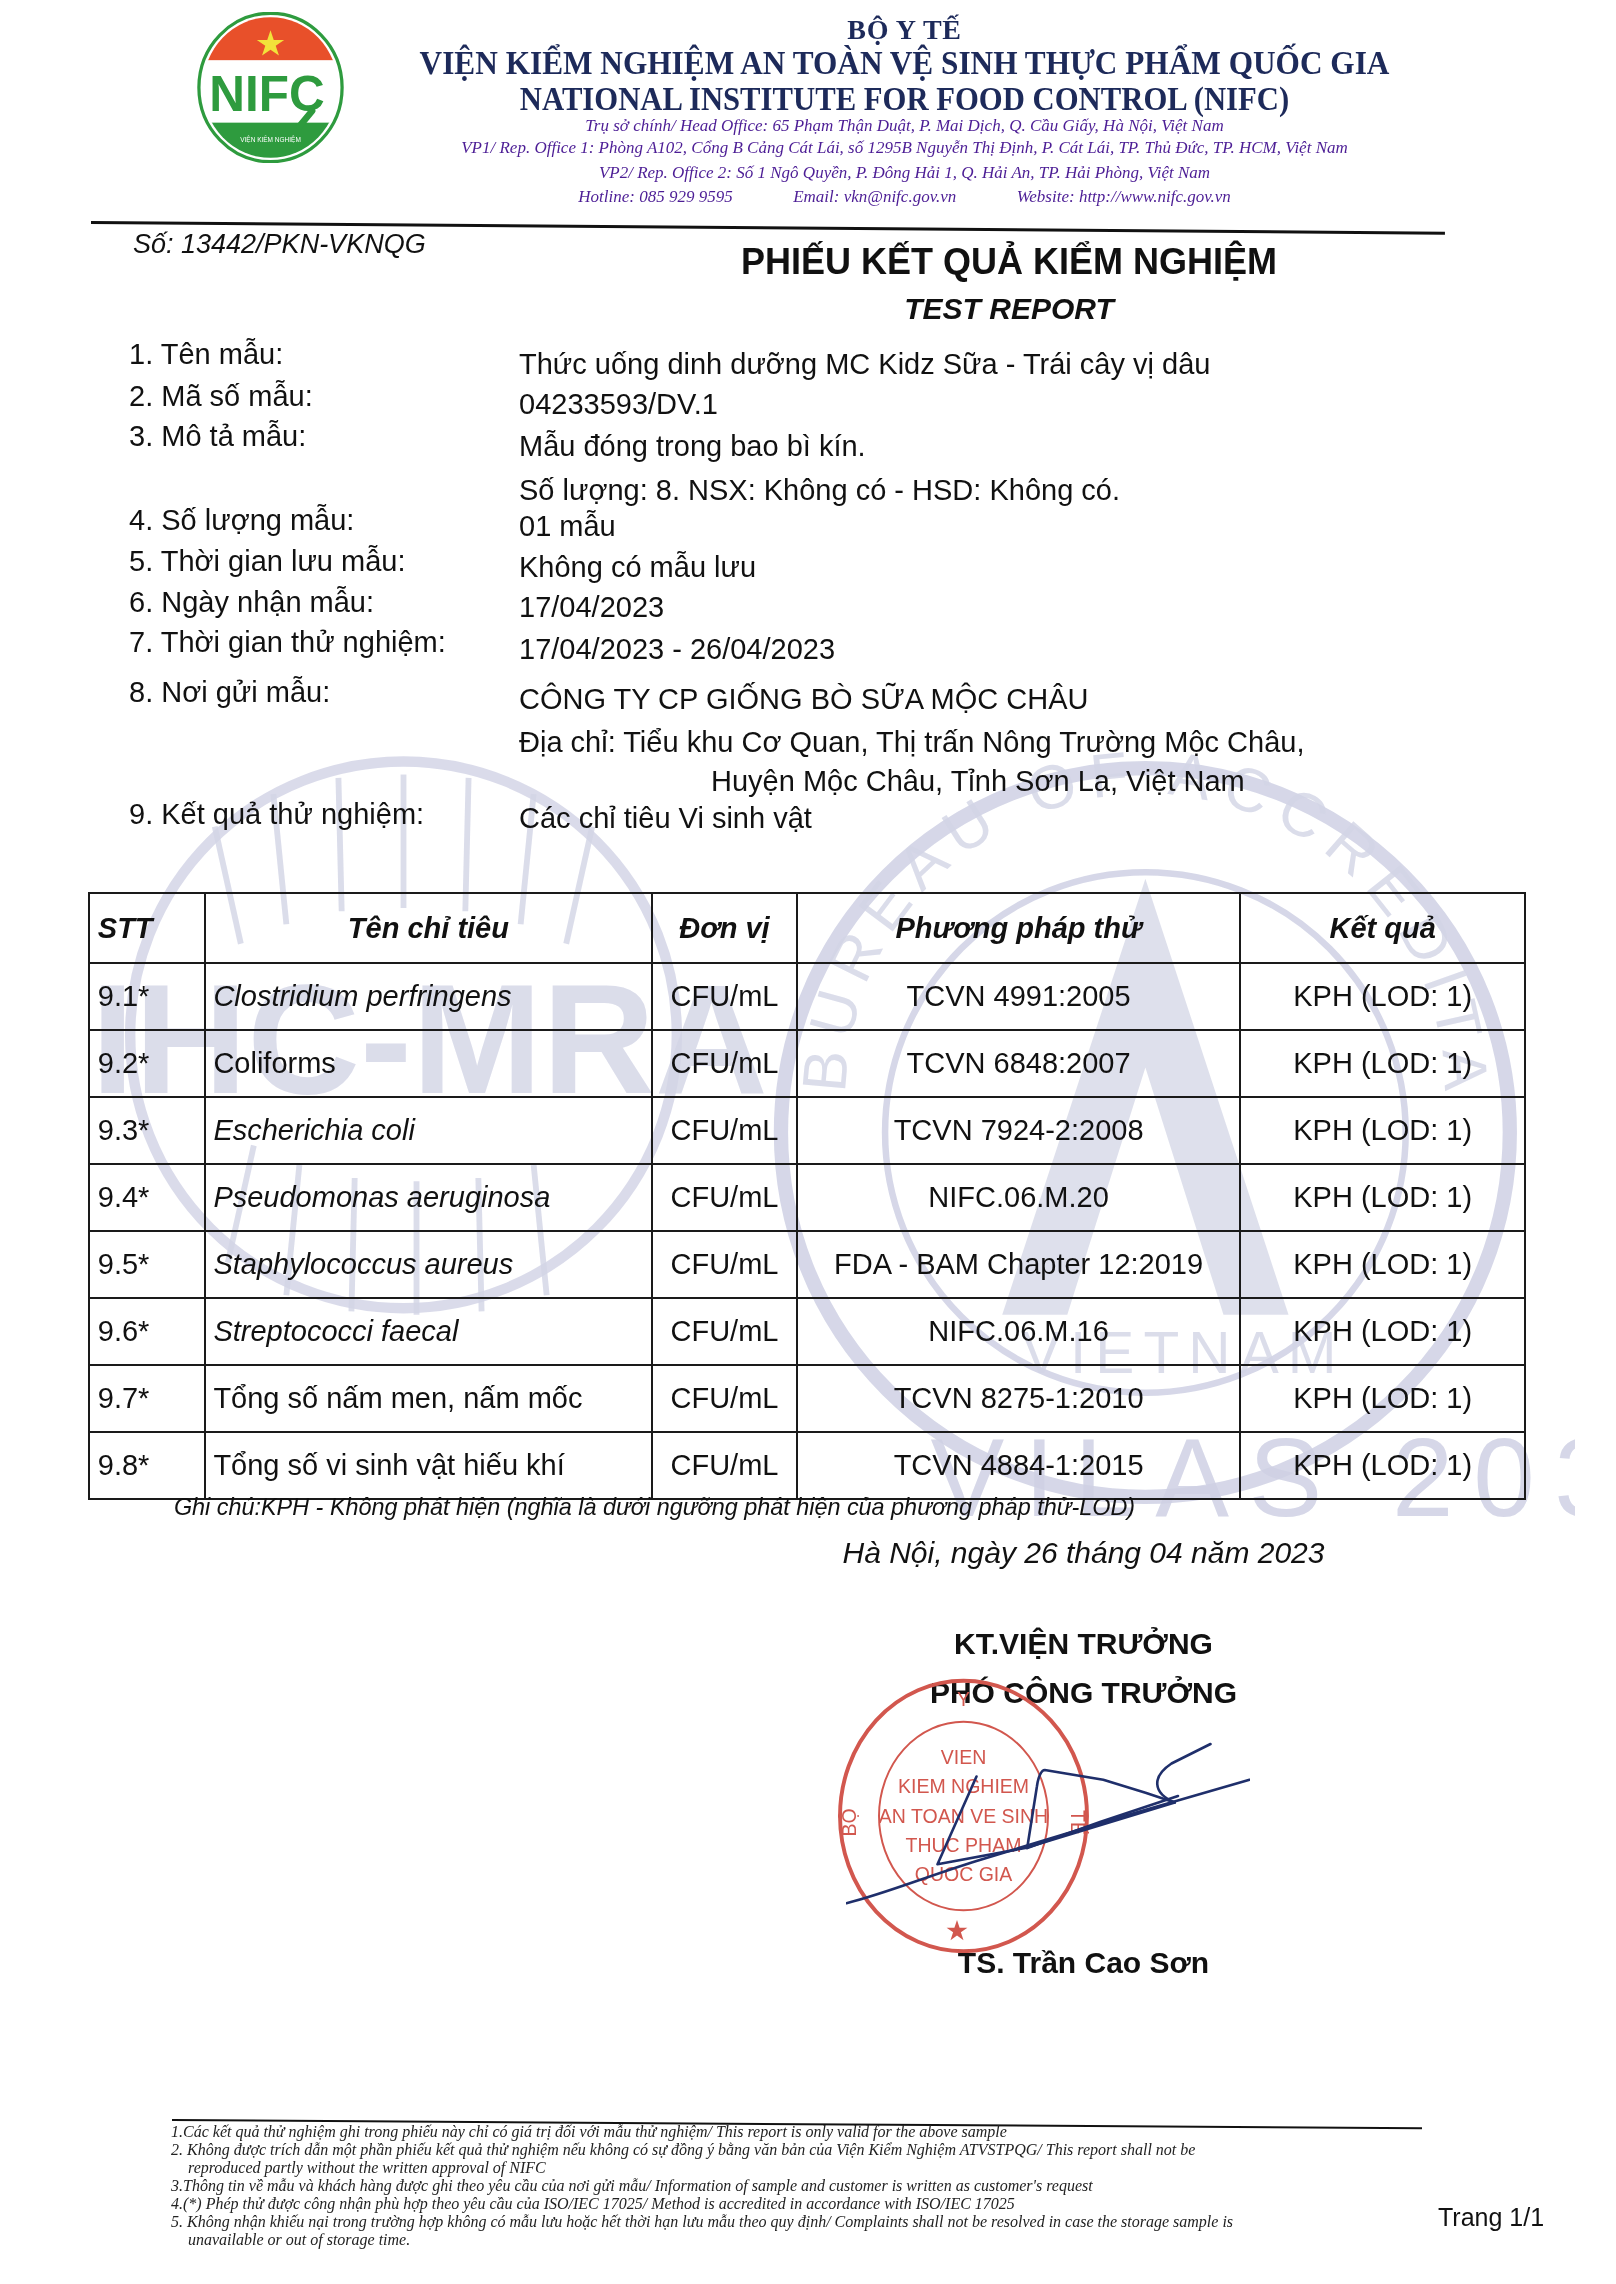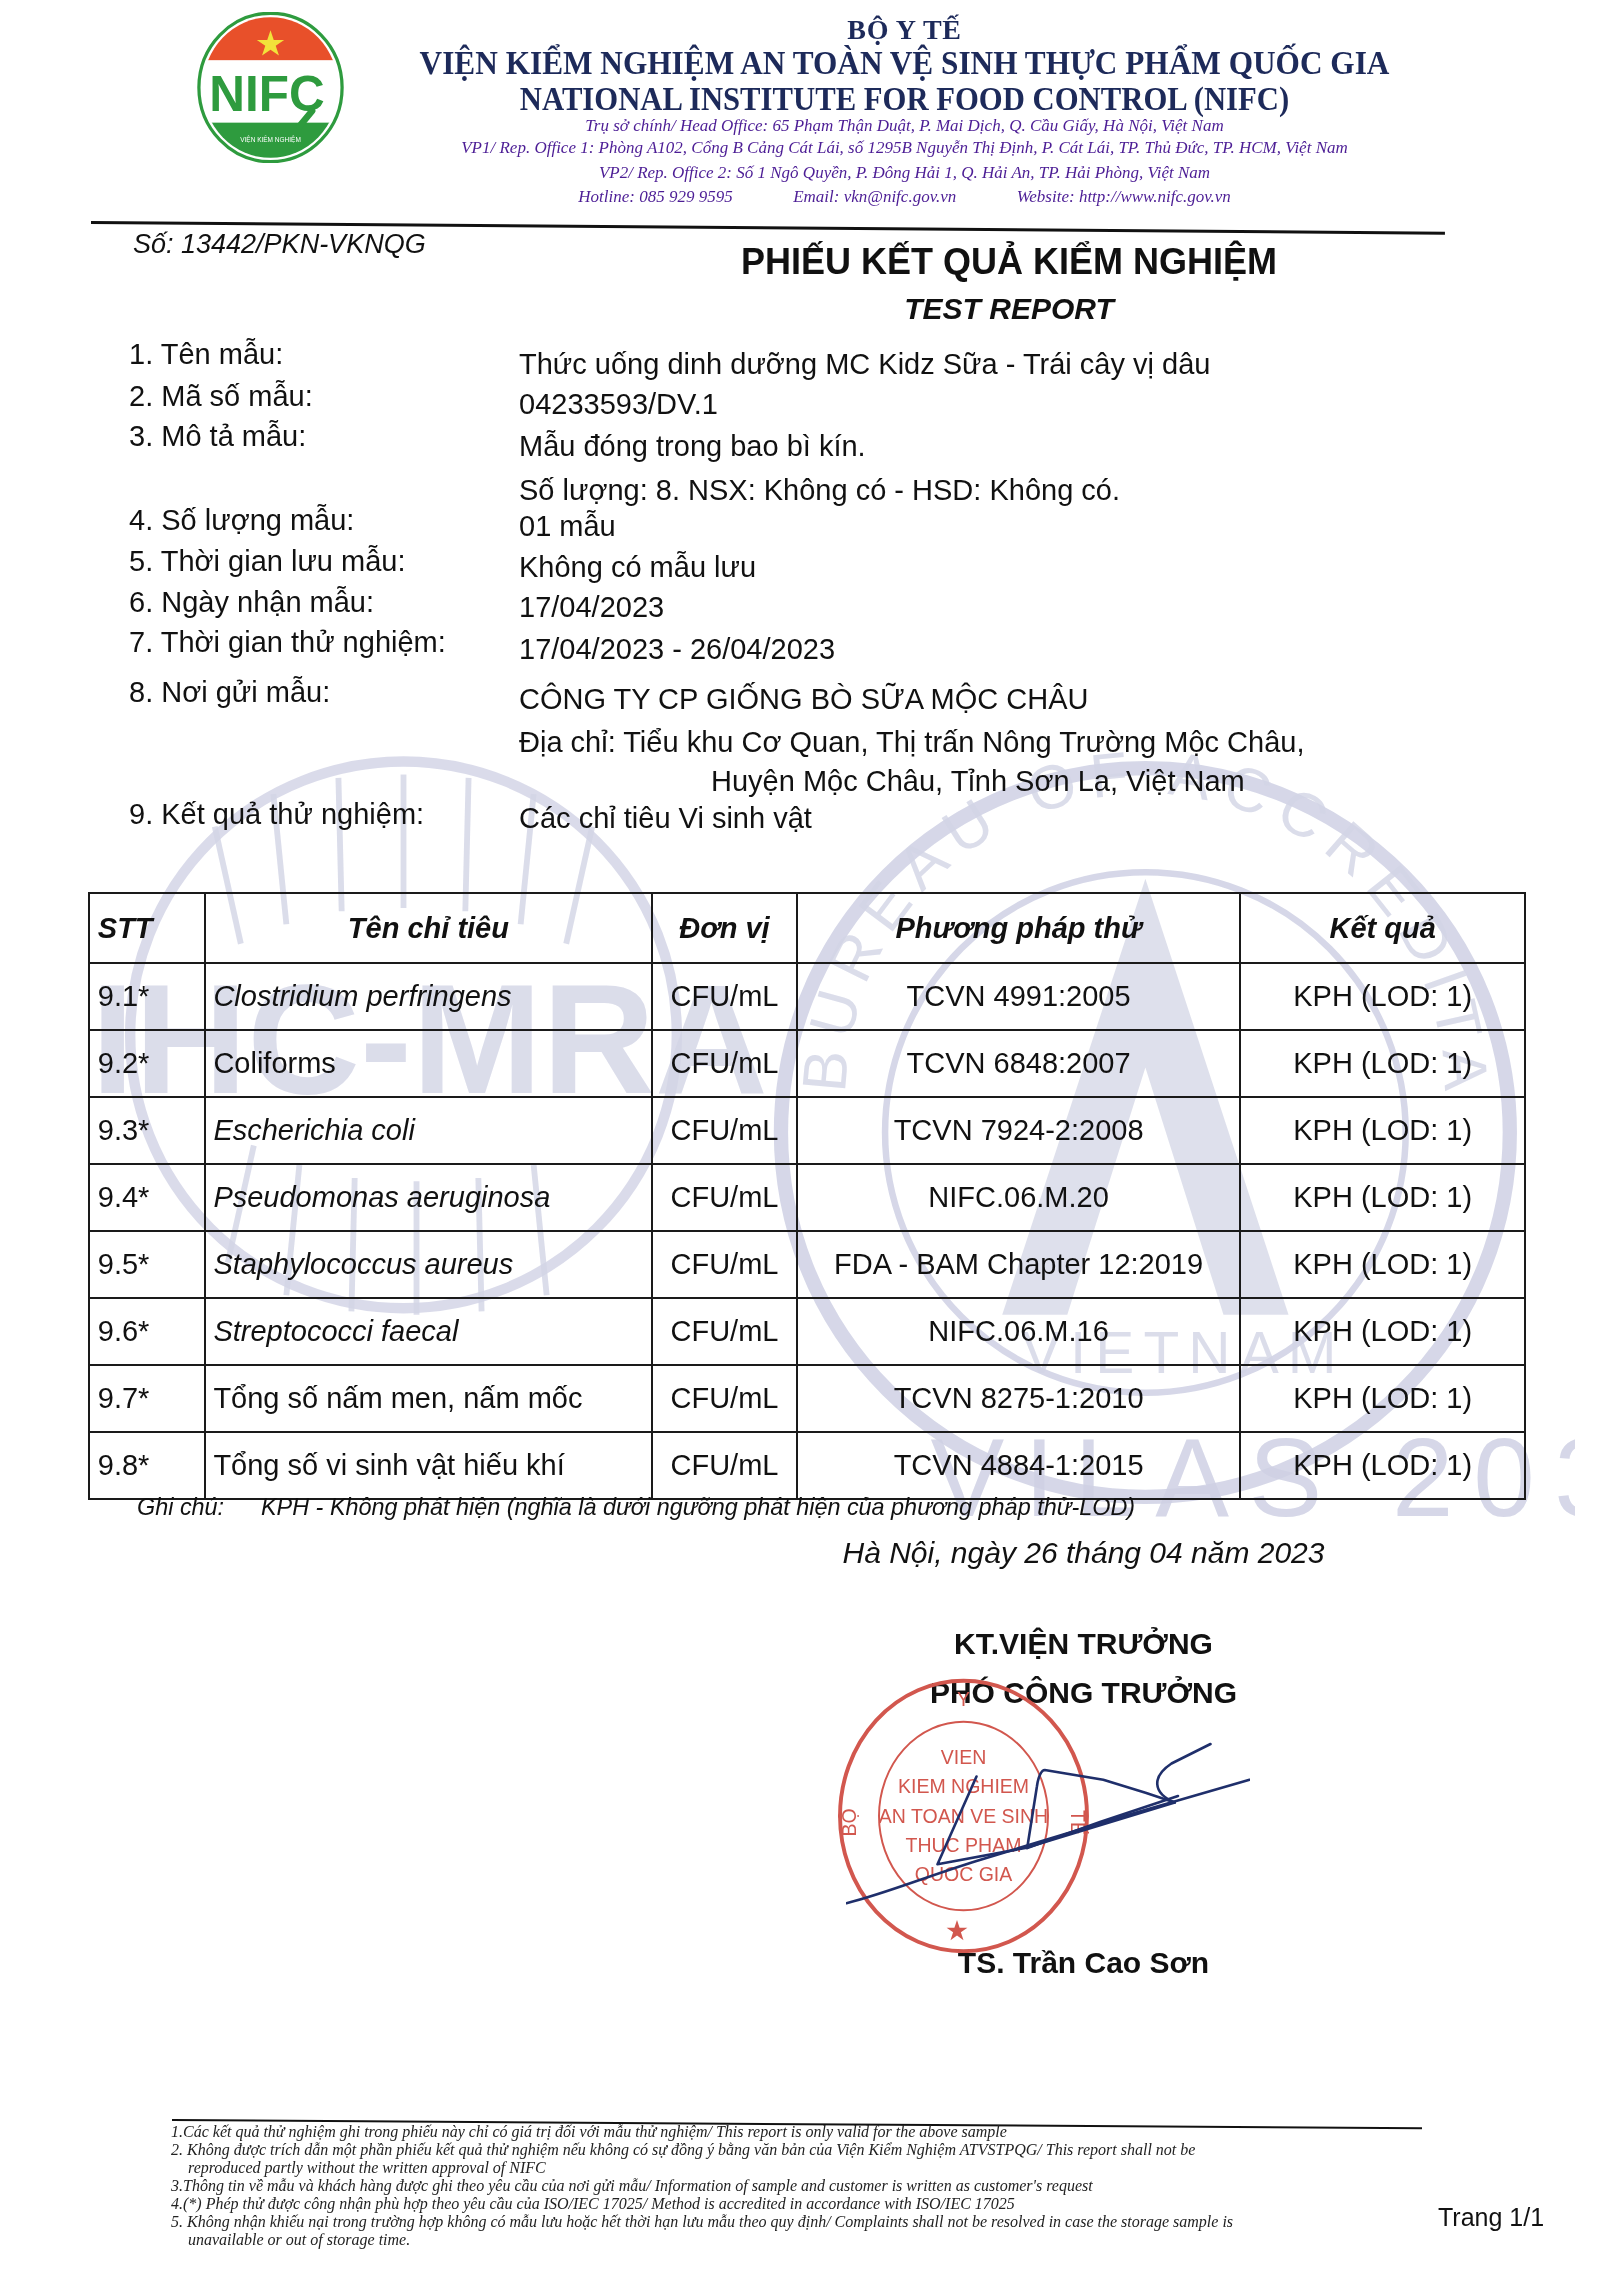--- a/index.html
+++ b/index.html
@@ -27,21 +27,21 @@
   table.results th, table.results td { border: 2px solid #1a1a1a; padding: 0 7.8px; height: 65px; }
   table.results th { font-style: italic; font-weight: bold; height: 68px; }
   .c-stt { width: 98px; text-align: left; }
   .c-name { width: 430px; text-align: left; }
   .c-unit { width: 127px; text-align: center; }
   .c-method { width: 426px; text-align: center; }
   .c-result { text-align: center; }
   th.c-name { text-align: center; }
   td.italic { font-style: italic; }
   .note { left: 137px; top: 1494px; font-size: 23.4px; font-style: italic; }
-  .note-lab { display: inline-block; width: 124px; }
+  .note-lab { display: inline-block; width: 124px; text-align: right; }
   .sign-date { left: 807px; width: 553px; text-align: center; top: 1536px; font-size: 30px; font-style: italic; }
   .sign-role { left: 807px; width: 553px; text-align: center; font-size: 30px; font-weight: bold; margin-top: 45px; }
   .stamp { left: 827px; top: 1673px; width: 273px; height: 286px; }
   .signature { left: 846px; top: 1731px; width: 404px; height: 195px; }
   .signer { left: 807px; width: 553px; text-align: center; top: 1946px; font-size: 30px; font-weight: bold; }
   
   .rule-bottom { left: 172px; top: 2119px; width: 1250px; height: 2px; background: #111; transform: rotate(0.38deg); transform-origin: left; }
   .footnotes { left: 171px; top: 2123px; width: 1276px; font-family: "Liberation Serif", serif; font-style: italic; font-size: 16px; line-height: 18px; color: #222; }
   .footnotes .indent { padding-left: 17px; }
   .page-no { left: 1438px; top: 2203px; font-size: 25px; }

